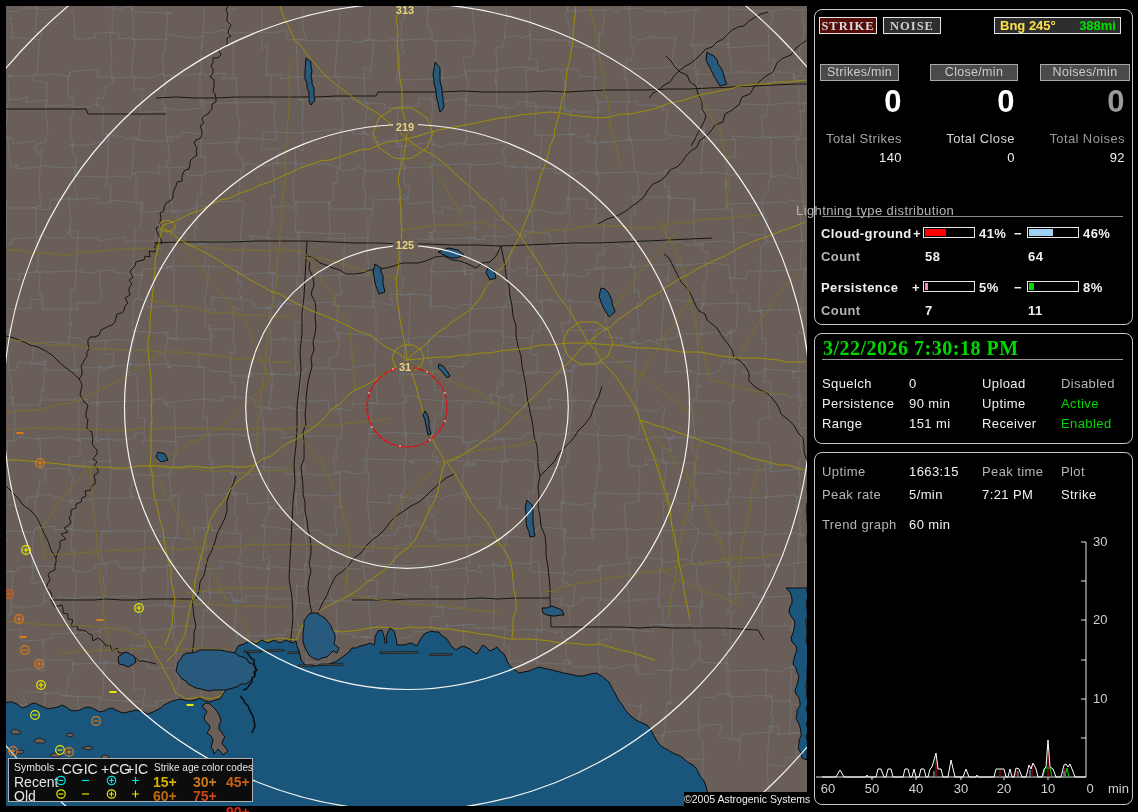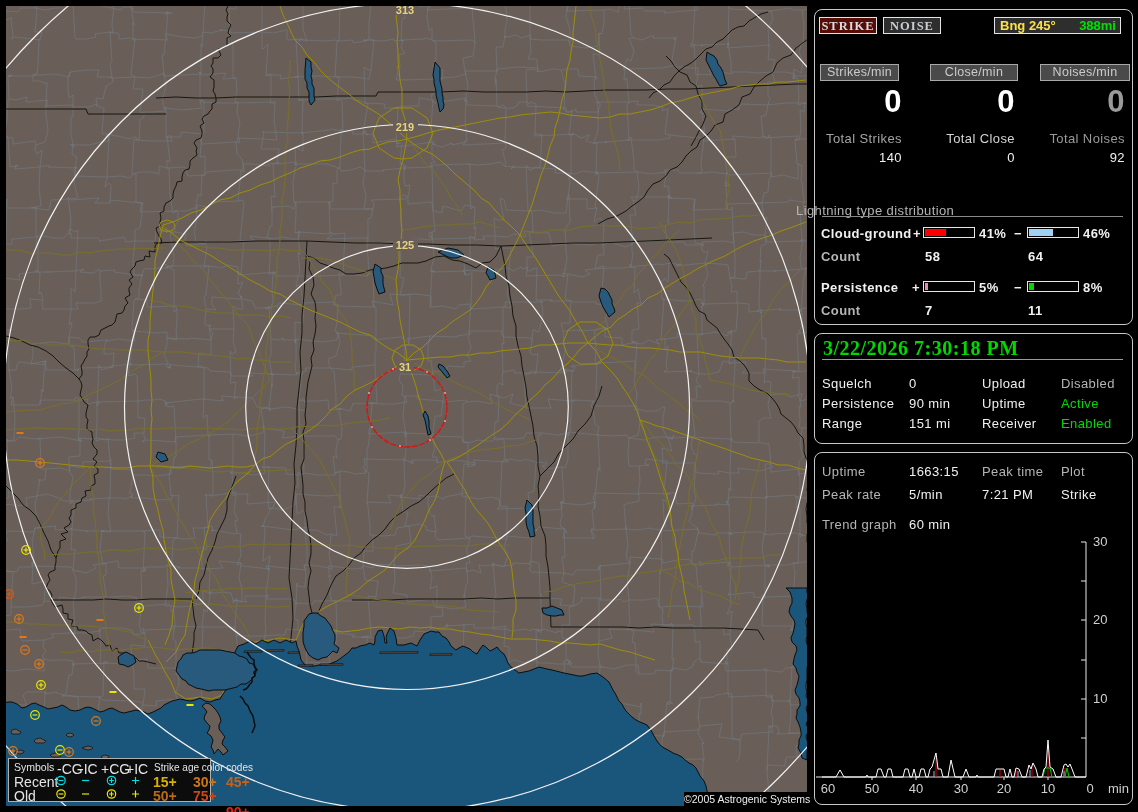--- a/index.html
+++ b/index.html
@@ -108,33 +108,33 @@
       <path d="M90.5 614H97.5" stroke="#e07818" stroke-width="2"></path>
       <path d="M103.5 686H110.5" stroke="#e8e800" stroke-width="2"></path>
       <circle cx="133" cy="602" r="4.3" fill="none" stroke="#e8e800" stroke-width="1.2"></circle>
       <path d="M130.6 602H135.4" stroke="#e8e800" stroke-width="1.2"></path>
       <path d="M133 599.6V604.4" stroke="#e8e800" stroke-width="1.2"></path>
       <path d="M180.5 699H187.5" stroke="#e8e800" stroke-width="2"></path>
       <circle cx="29" cy="709" r="4.3" fill="none" stroke="#e8e800" stroke-width="1.2"></circle>
       <path d="M26.6 709H31.4" stroke="#e8e800" stroke-width="1.2"></path>
       <path d="M-7.5 499H-0.5" stroke="#e07818" stroke-width="2"></path>
 </svg>
-<div class="ab" style="left:8px;top:758px;width:203px;height:44px;background:#0c0c0c;border:1px solid #b0b0b0">
+<div class="ab" style="left:8px;top:758px;width:245px;height:44px;background:#0c0c0c;border:1px solid #b0b0b0">
 <span class="legrow" style="left:5px;top:2px;font-size:10.5px">Symbols</span>
       <span class="legrow" style="left:48px;top:2px">-CG</span>
       <span class="legrow" style="left:70px;top:2px">-IC</span>
       <span class="legrow" style="left:92px;top:2px">+CG</span>
       <span class="legrow" style="left:117px;top:2px">+IC</span>
       <span class="legrow" style="left:145px;top:3px;font-size:10px">Strike age color codes</span>
 <span class="legrow" style="left:5px;top:15px">Recent</span>
 <span class="legrow" style="left:5px;top:29px">Old</span>
 <span class="legrow bold" style="left:144px;top:15px;color:#d8b000">15+</span>
       <span class="legrow bold" style="left:184px;top:15px;color:#cc7718">30+</span>
       <span class="legrow bold" style="left:217px;top:15px;color:#cc6014">45+</span>
-<span class="legrow bold" style="left:144px;top:29px;color:#bb6a10">50+</span>
+<span class="legrow bold" style="left:144px;top:29px;color:#bb6a10">60+</span>
       <span class="legrow bold" style="left:184px;top:29px;color:#cc4814">75+</span>
       <span class="legrow bold" style="left:217px;top:45px;color:#dd2810">90+</span>
 <svg class="ab" style="left:0;top:0" width="243" height="44">
 <g stroke="#00e0e0" fill="none" stroke-width="1.2">
 <circle cx="52" cy="21.5" r="4.2"></circle>
           <path d="M49.6 21.5h4.8"></path>
 <path d="M73 21.5h7"></path>
 <circle cx="102.5" cy="21.5" r="4.2"></circle>
           <path d="M100.1 21.5h4.8M102.5 19.1v4.8"></path>
 <path d="M123 21.5h7M126.5 18v7"></path>

